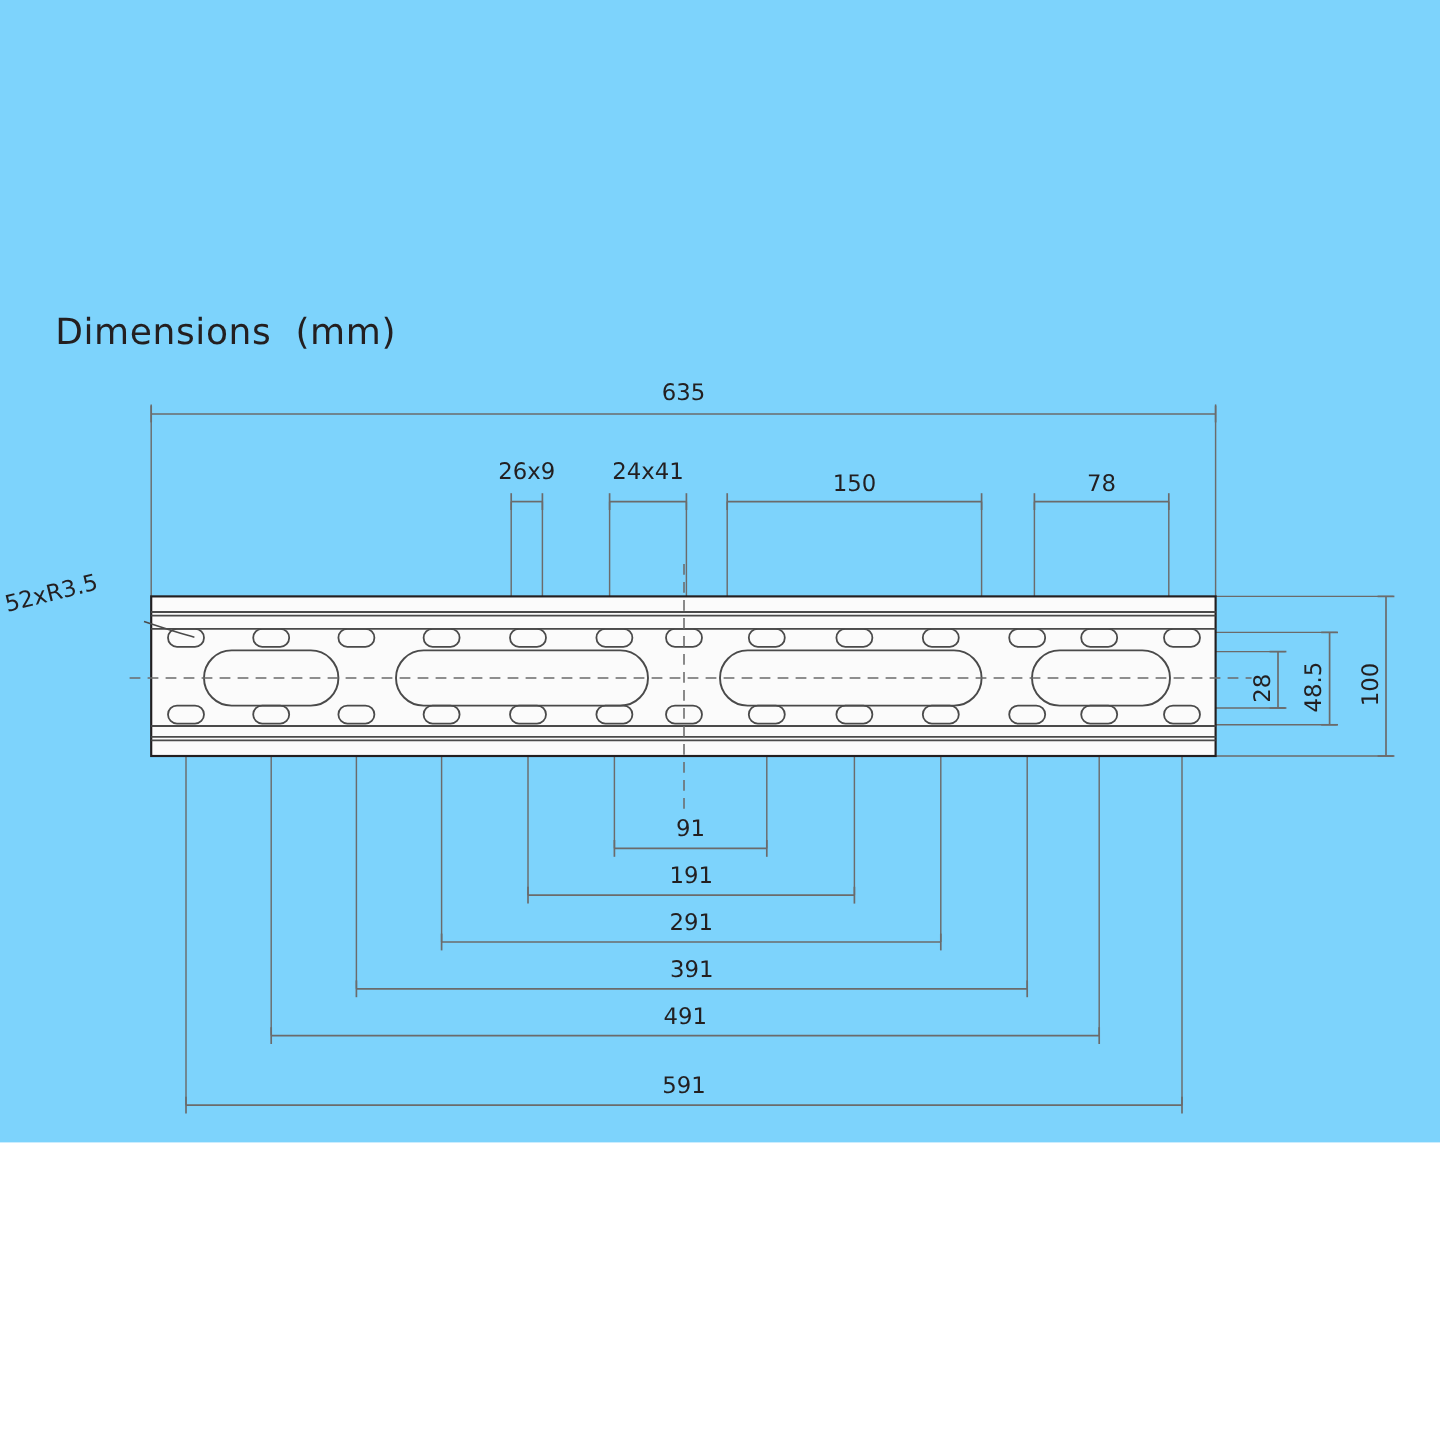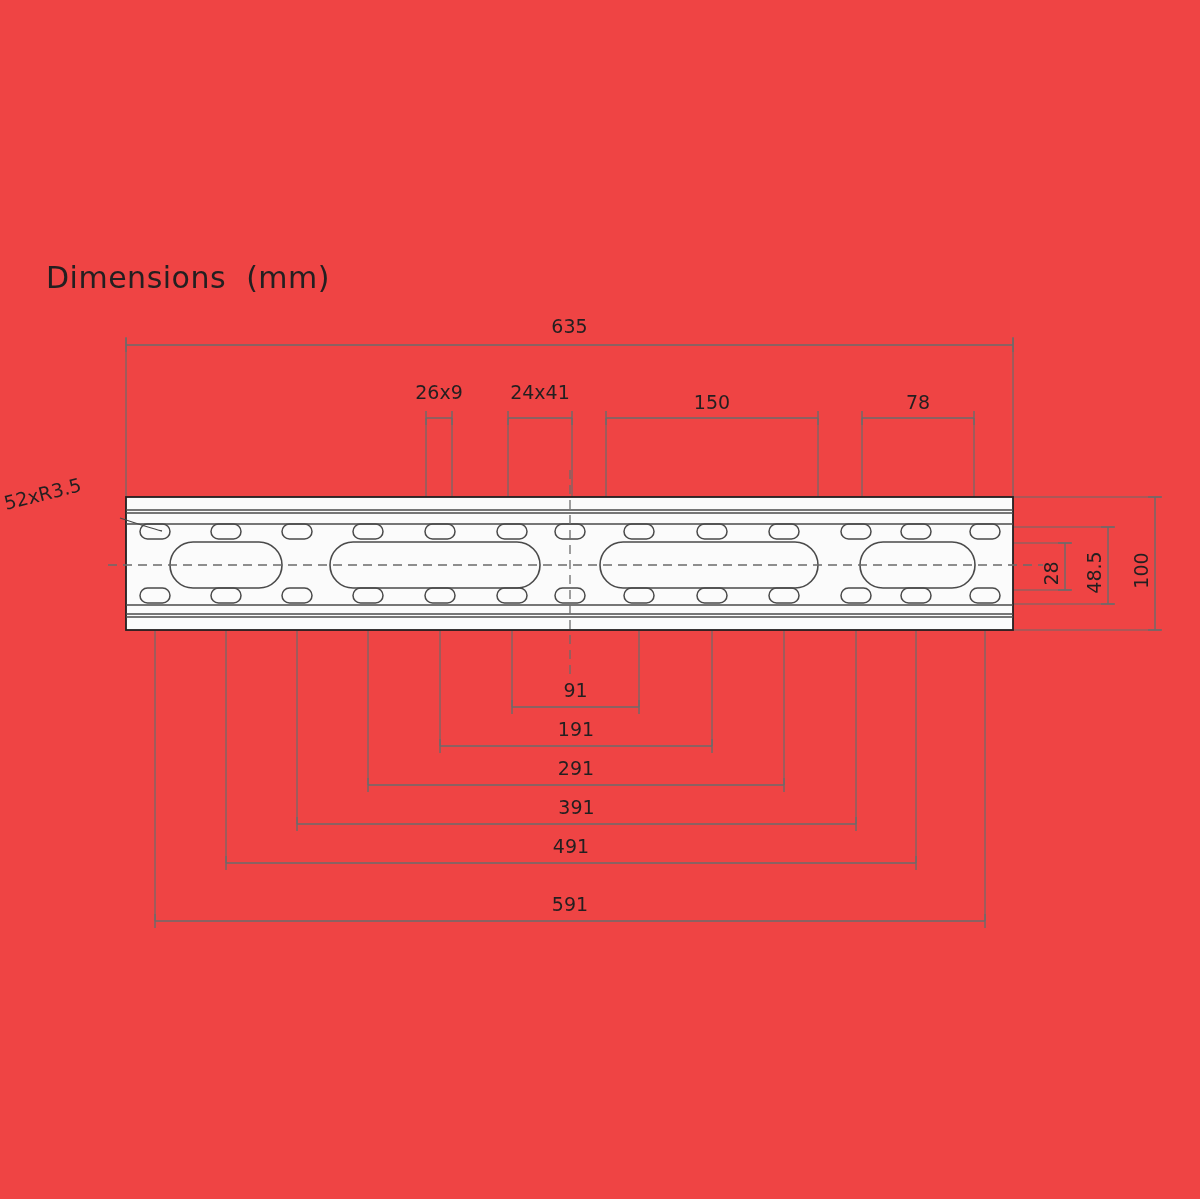--- a/index.html
+++ b/index.html
@@ -1,17 +1,17 @@
 <!DOCTYPE html>
 <html><head>
 <meta charset="utf-8">
 <style>
   html,body{margin:0;padding:0;background:#ffffff;}
   body{width:1200px;height:1200px;font-family:"DejaVu Sans",sans-serif;color:#231f20;overflow:hidden;}
-  #stage{position:relative;width:1200px;height:1199px;background:#ef4444;}
+  #stage{position:relative;width:1200px;height:952px;background:#7dd3fc;}
   #title{
     position:absolute;left:46px;top:260px;
     font-family:"DejaVu Sans",sans-serif;
     font-size:30px;letter-spacing:.5px;color:#231f20;white-space:pre;
   }
   svg{position:absolute;left:0;top:0;width:1200px;height:1200px;}
   .dimtext{
     font-family:"DejaVu Sans",sans-serif;
     font-size:19px;fill:#231f20;text-anchor:middle;
   }

